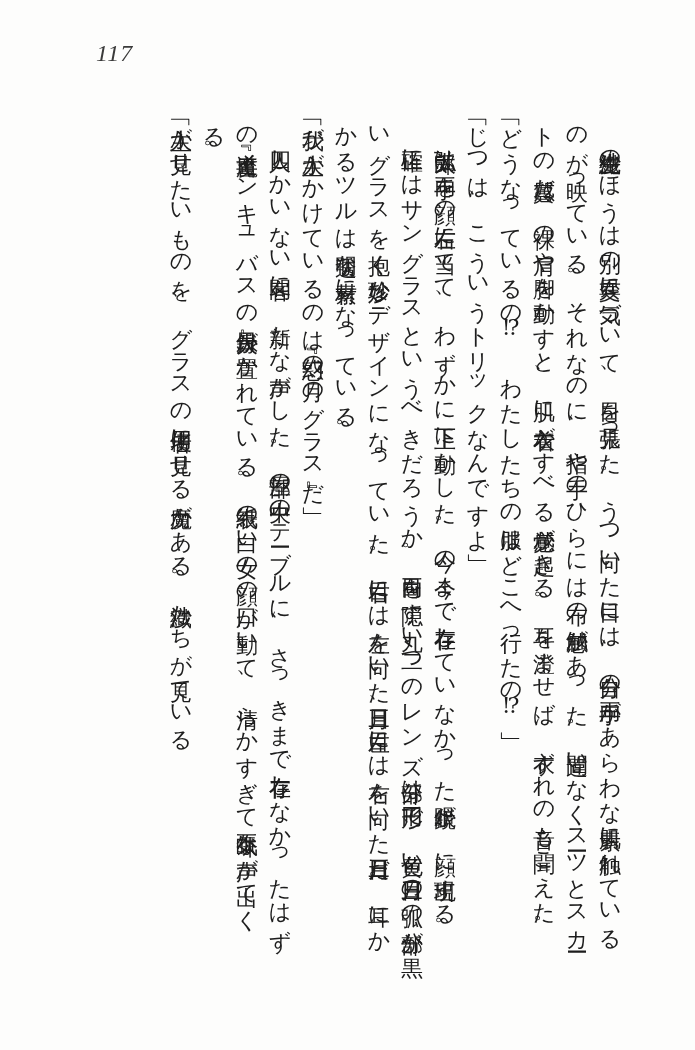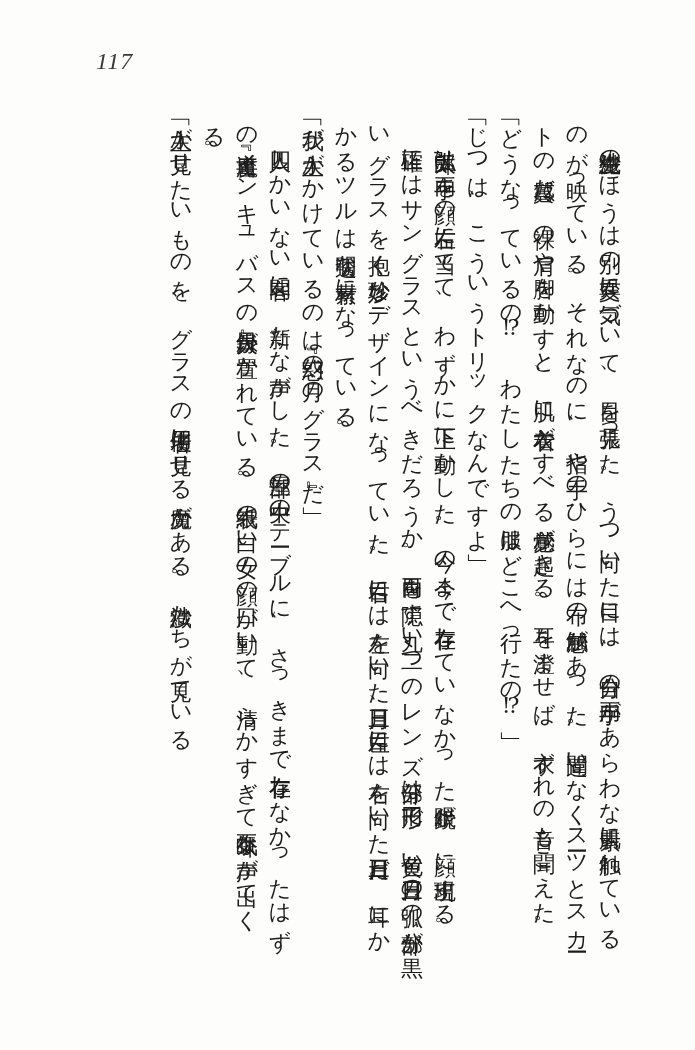--- a/index.html
+++ b/index.html
@@ -14,21 +14,21 @@
   }
   .page {
     position: relative;
     width: 695px;
     height: 1050px;
     background: #fdfdfc;
     font-family: "Liberation Serif", "DejaVu Serif", serif;
   }
   .page-number {
     position: absolute;
-    top: 48px;
+    top: 40px;
     left: 96px;
     font-size: 24px;
     font-style: italic;
     letter-spacing: 1px;
     color: #3a3a3a;
   }
   .text-block {
     position: absolute;
     top: 112px;
     right: 68px;

